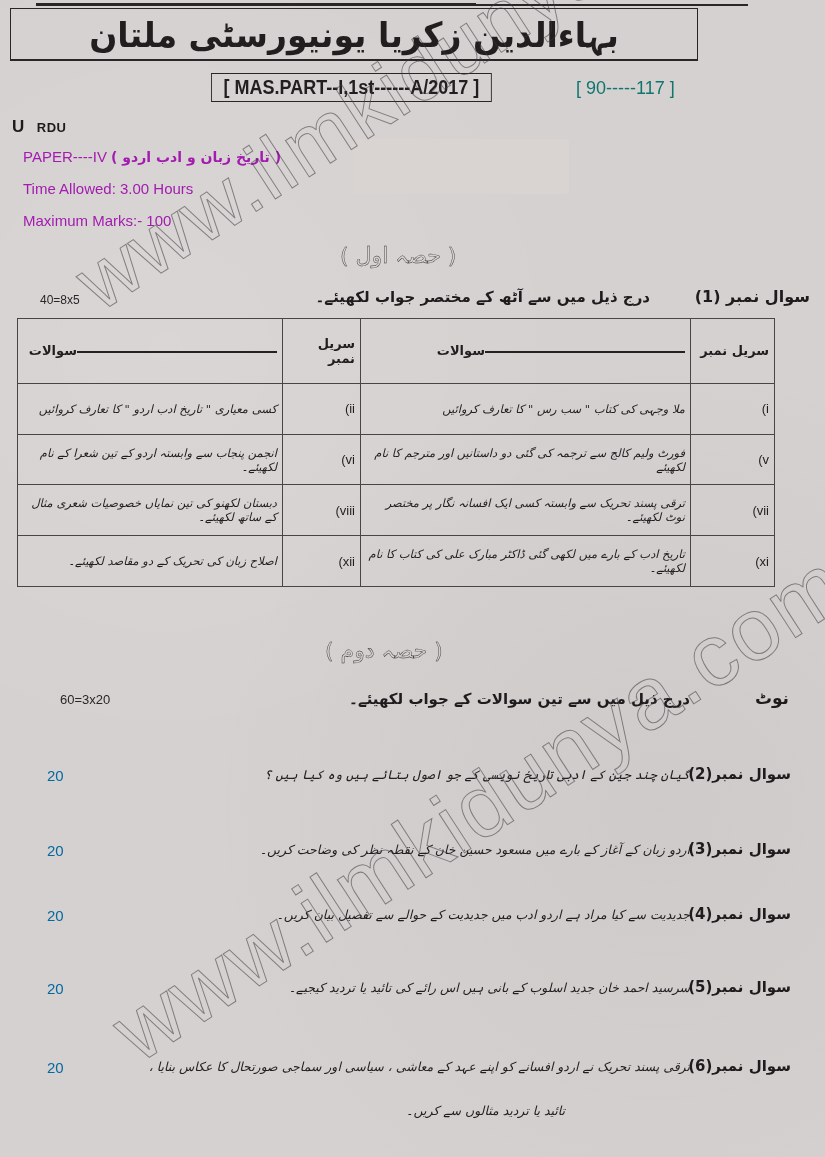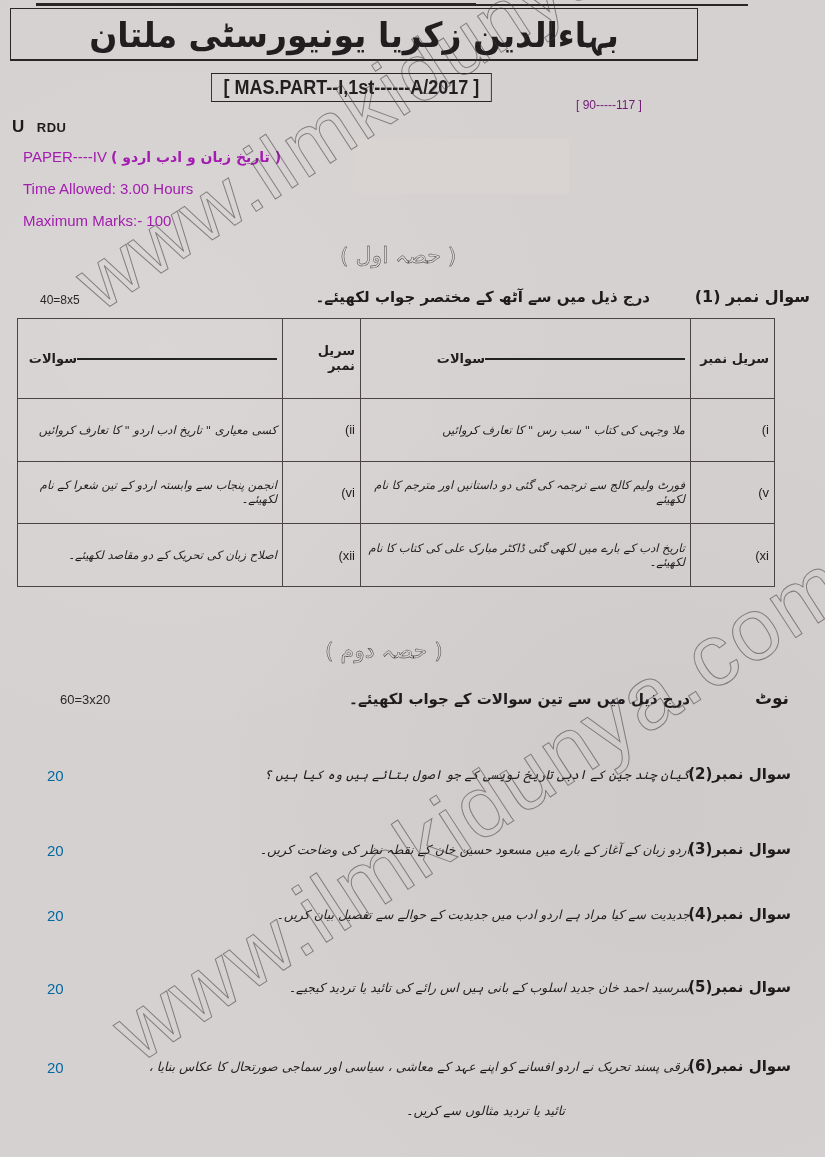--- a/index.html
+++ b/index.html
@@ -34,21 +34,21 @@
   }
 
   
   .code-box {
     left: 211px; top: 73px; width: 312px; height: 29px;
     border: 1.5px solid #2a2628;
     display: flex; align-items: center; justify-content: center;
     font-family: "Liberation Sans", sans-serif; font-weight: bold;
     font-size: 20px; color: #221e20; transform: scaleX(0.9); transform-origin: left center;
   }
-  .code-range { left: 576px; top: 78px; font-size: 12px; color: #701a75; margin-top: 20px; }
+  .code-range { left: 576px; top: 78px; font-size: 18px; color: #0f766e; }
 
   .subject { left: 12px; top: 117px; font-size: 17px; font-weight: bold; letter-spacing: 0.5px; }
   .subject .sc { font-size: 13px; padding-left: 12px; }
   .meta-line { left: 23px; font-size: 15px; color: #a21caf; }
   .paper-line { top: 148px; }
   .time-line { top: 180px; }
   .marks-line { top: 212px; }
   .paper-urdu { font-weight: bold; font-size: 14px; }
 
   .redact { left: 353px; top: 139px; width: 216px; height: 55px; background: #d9d4d2; border-radius: 3px; }
@@ -158,20 +158,26 @@
     <td class="q">ملا وجہی کی کتاب " سب رس " کا تعارف کروائیں</td>
     <td class="sn">(i</td>
   </tr>
   <tr>
     <td class="q">انجمن پنجاب سے وابستہ اردو کے تین شعرا کے نام لکھیئے۔</td>
     <td class="sn">(vi</td>
     <td class="q">فورٹ ولیم کالج سے ترجمہ کی گئی دو داستانیں اور مترجم کا نام لکھیئے</td>
     <td class="sn">(v</td>
   </tr>
   <tr>
+    <td class="q">دبستان لکھنو کی تین نمایاں خصوصیات شعری مثال کے ساتھ لکھیئے۔</td>
+    <td class="sn">(viii</td>
+    <td class="q">ترقی پسند تحریک سے وابستہ کسی ایک افسانہ نگار پر مختصر نوٹ لکھیئے۔</td>
+    <td class="sn">(vii</td>
+  </tr>
+  <tr>
     <td class="q">اصلاح زبان کی تحریک کے دو مقاصد لکھیئے۔</td>
     <td class="sn">(xii</td>
     <td class="q">تاریخ ادب کے بارے میں لکھی گئی ڈاکٹر مبارک علی کی کتاب کا نام لکھیئے۔</td>
     <td class="sn">(xi</td>
   </tr>
 </tbody>
   </table>
 
 <div class="abs section-head section-2 urdu">( حصہ دوم )</div>
 <div class="abs note-label urdu">نوٹ</div>

